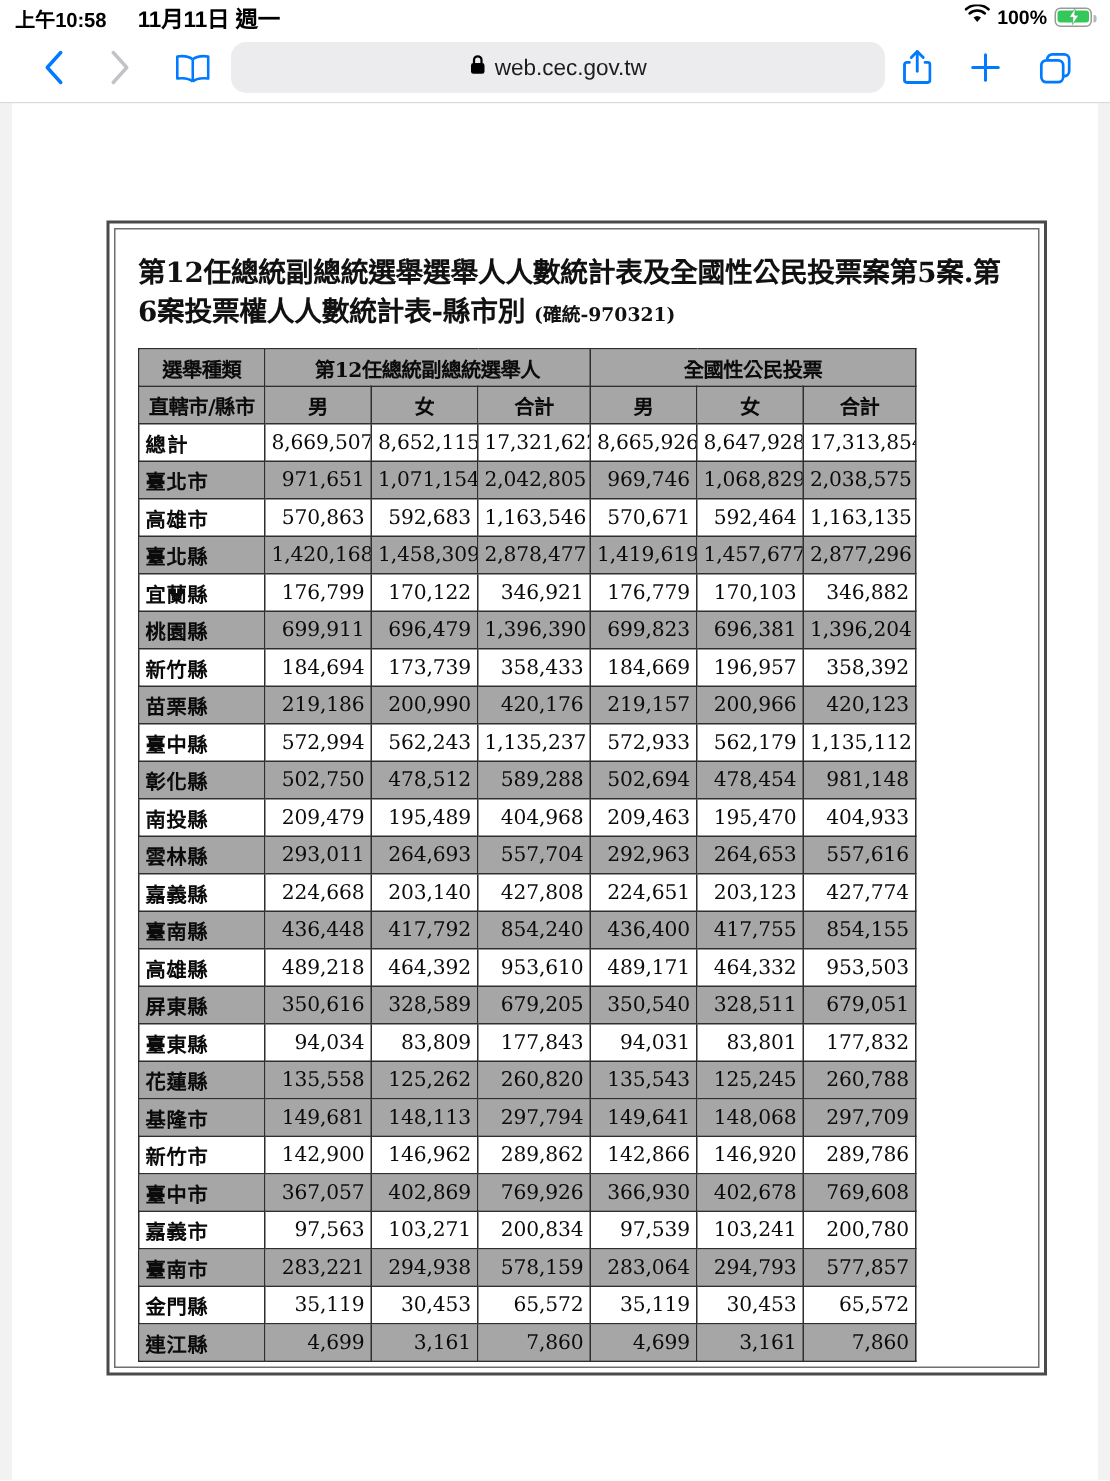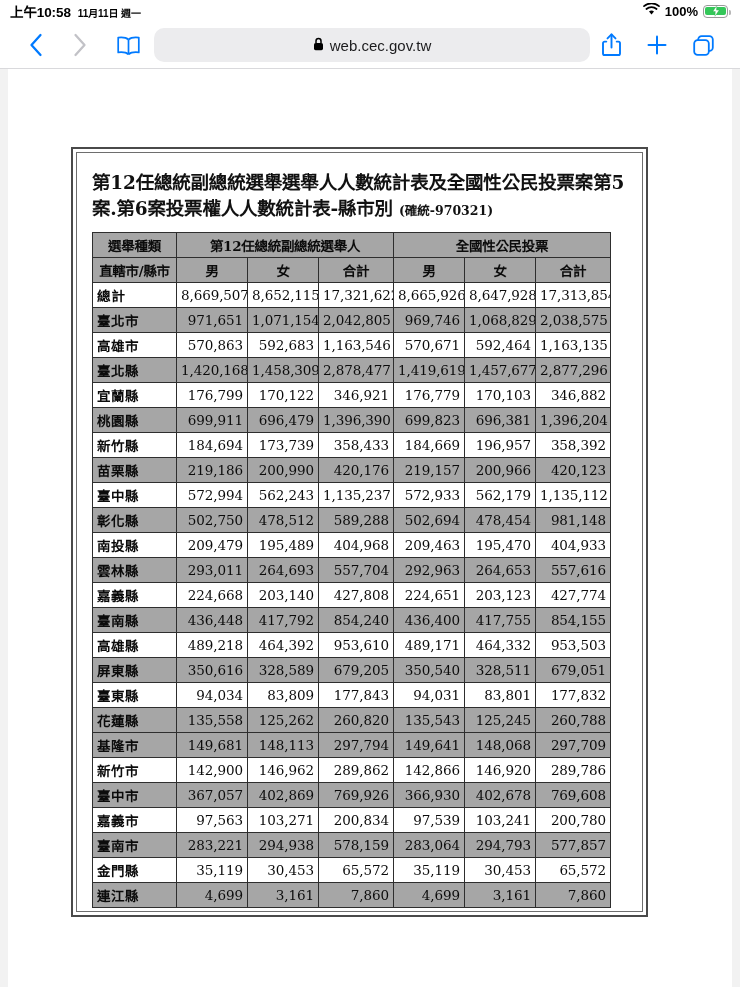--- a/index.html
+++ b/index.html
@@ -23,26 +23,26 @@
     justify-content: space-between;
     padding: 0 12px 0 10px;
     background: #ffffff;
     font-size: 13px;
     color: #000000;
     box-sizing: border-box;
   }
   .status-left {
     display: flex;
     align-items: baseline;
-    gap: 7px;
+    gap: 21px;
     font-weight: 600;
     letter-spacing: -0.1px;
   }
   .status-left .st-time { font-size: 13.5px; }
-  .status-left .st-date { font-size: 10px; }
+  .status-left .st-date { font-size: 15px; }
   .status-right {
     display: flex;
     align-items: center;
     gap: 5px;
   }
   .batt-pct { font-size: 13px; font-weight: 600; }
   .wifi-ico { display: block; }
   .batt {
     position: relative;
     width: 25px;
@@ -146,21 +146,21 @@
     width: 724px;
     height: 100%;
     background: #ffffff;
     box-sizing: border-box;
   }
 
   .doc-frame {
     position: absolute;
     left: 63px;
     top: 78px;
-    width: 577px;
+    width: 627px;
     height: 770px;
     border: 2px solid #4a4a4a;
     background: #ffffff;
     box-sizing: border-box;
     padding: 3px;
   }
   .doc-frame-inner {
     width: 100%;
     height: 100%;
     border: 1px solid #6e6e6e;

